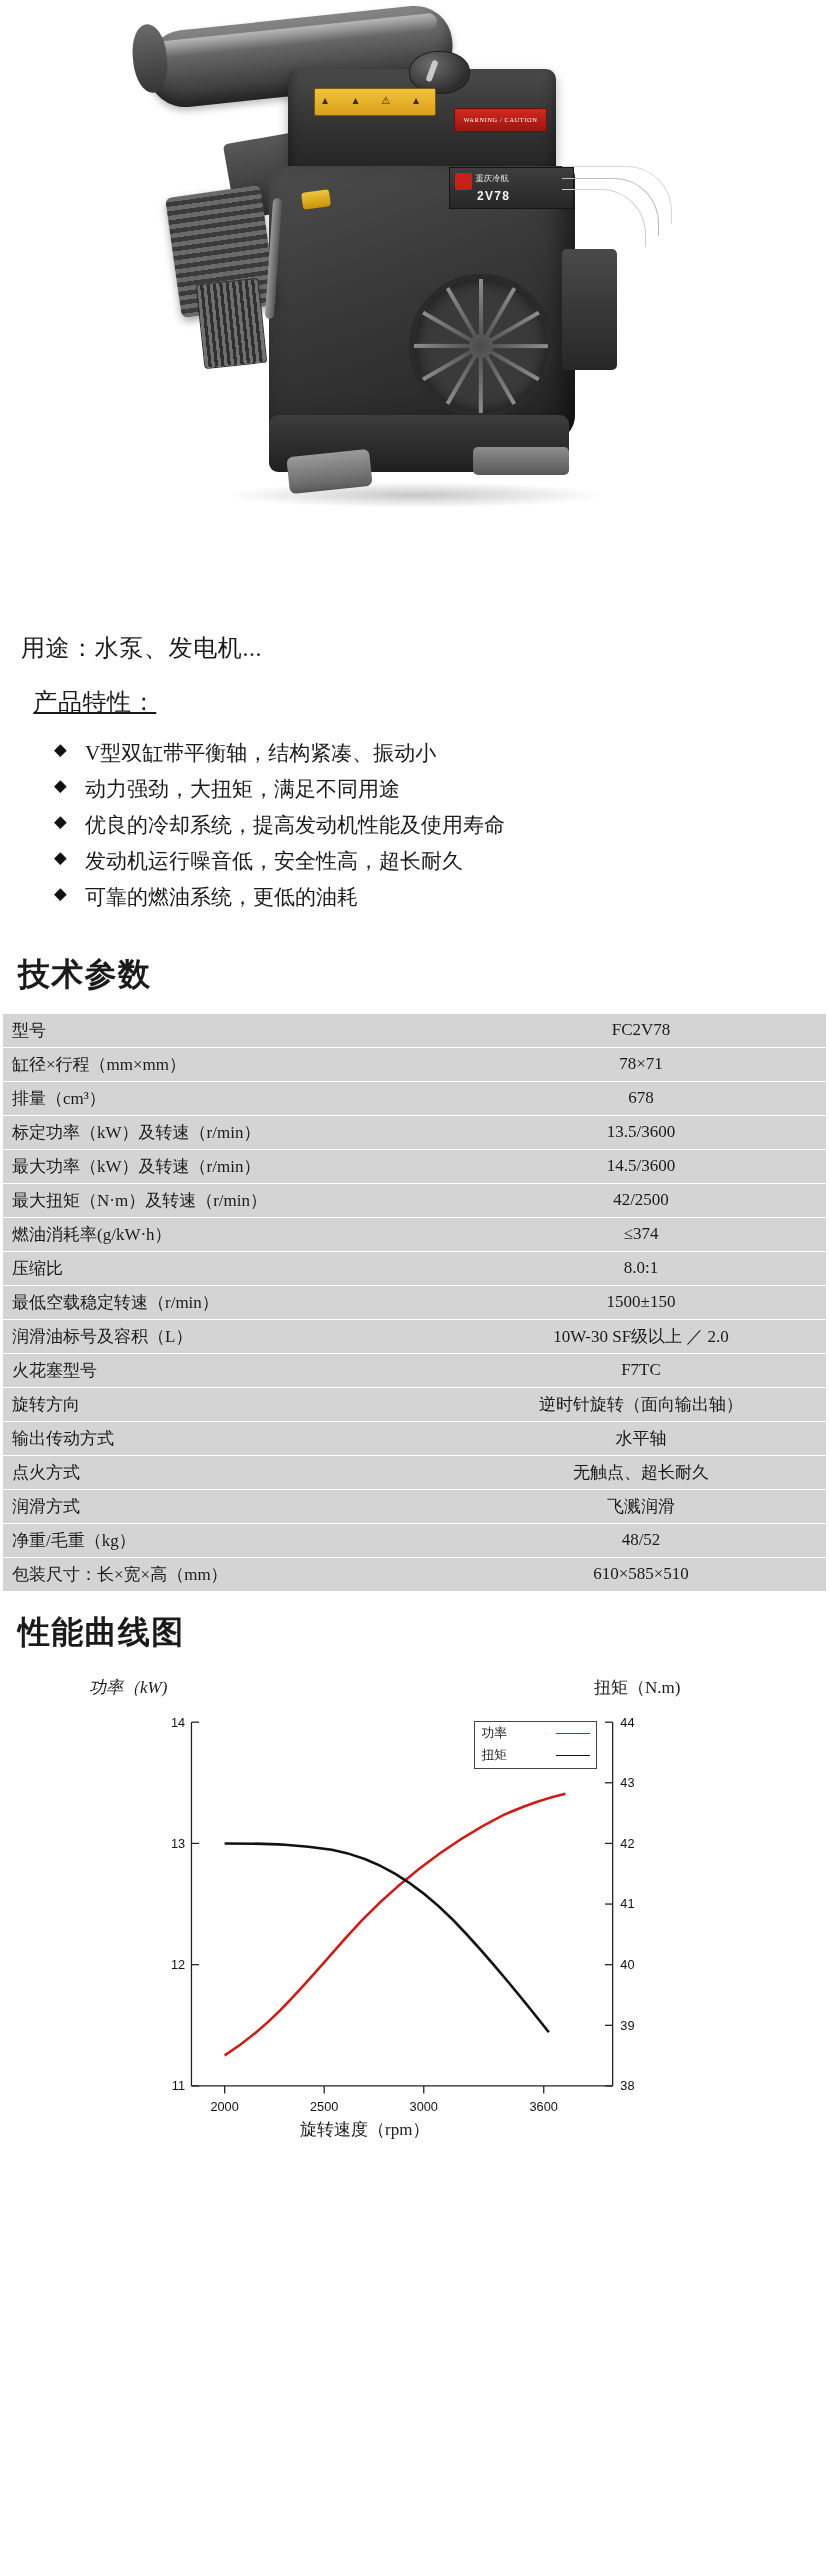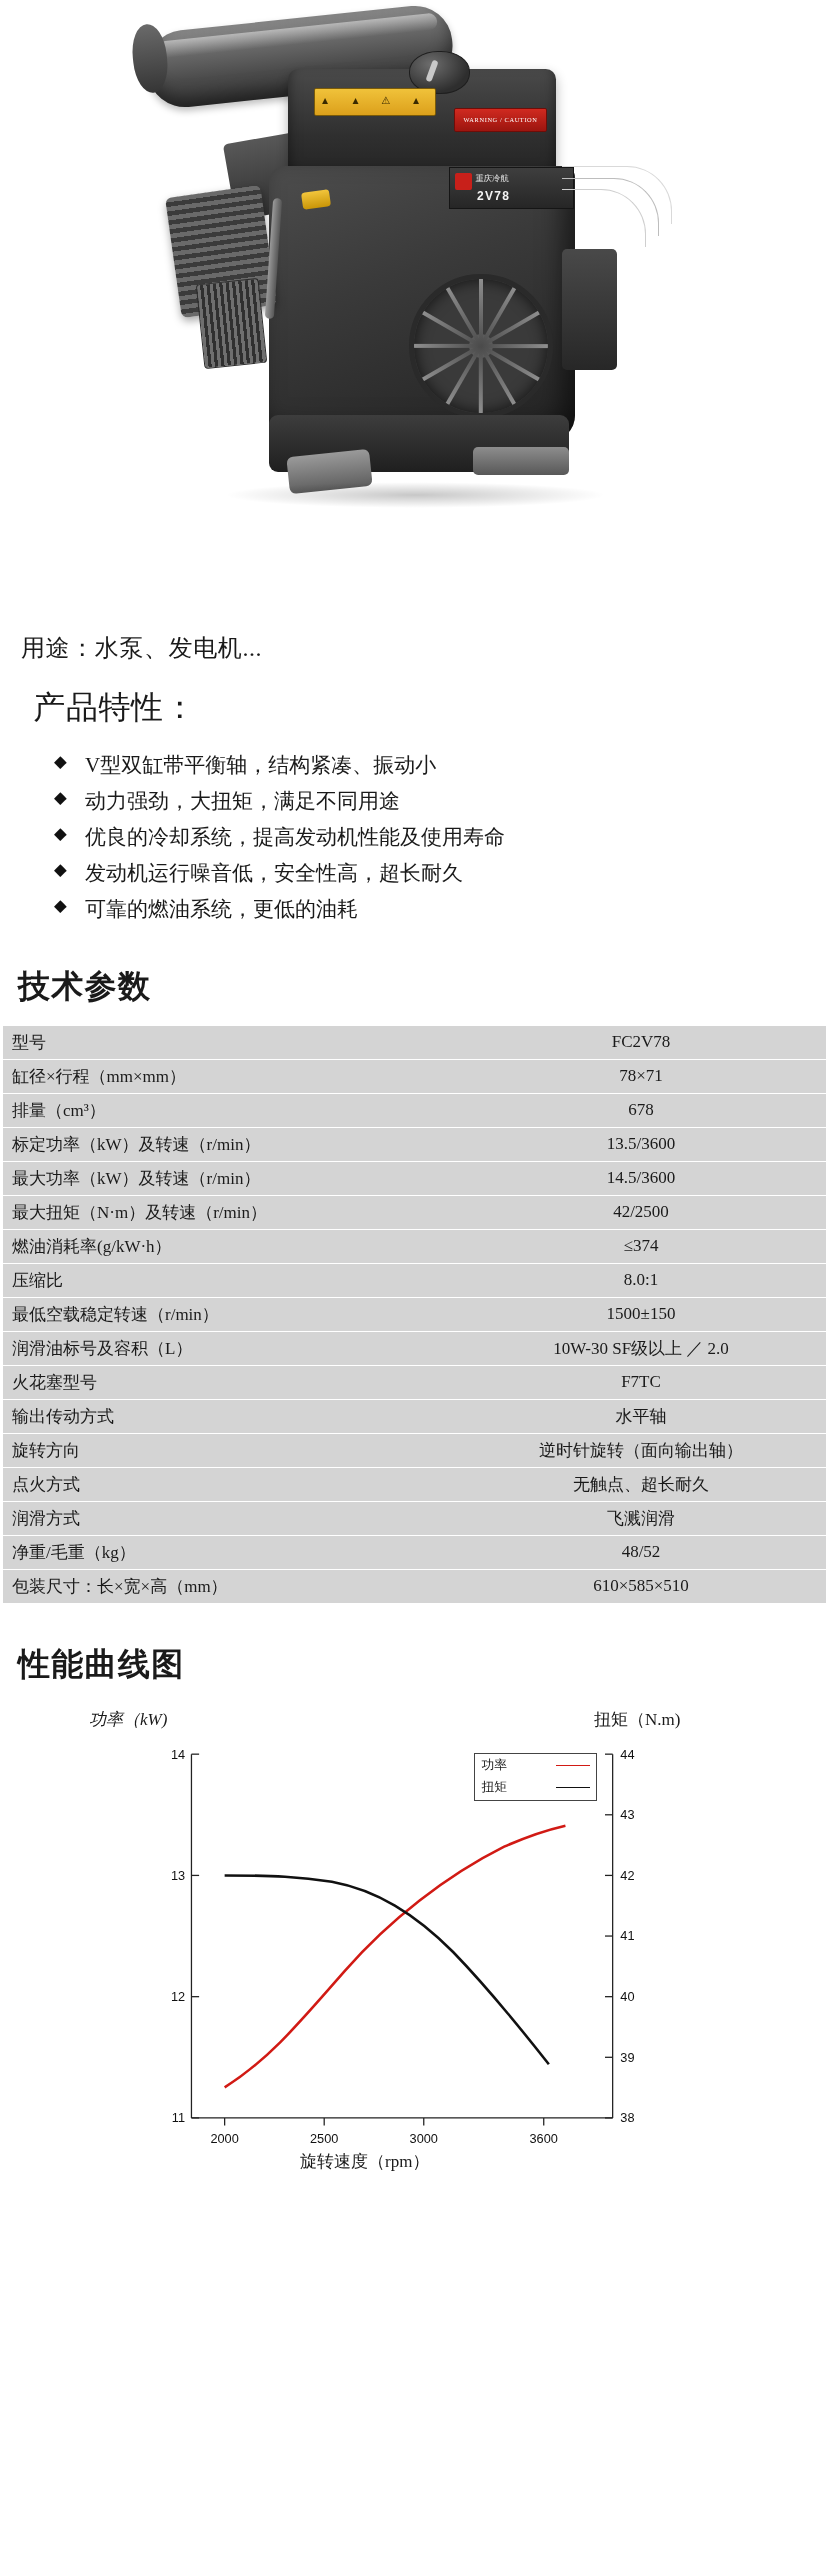--- a/index.html
+++ b/index.html
@@ -220,23 +220,24 @@
   }
 
   
   .section-pad { padding: 0 18px; }
   .use-line {
     font-size: 24px;
     margin: 0 0 22px 3px;
     letter-spacing: 0.6px;
   }
   .feat-title {
-    font-size: 32px;
+    font-size: 24px;
     margin: 0 0 16.6px 15.3px;
     letter-spacing: 0.6px;
+    text-decoration: underline;
   }
   ul.features {
     list-style: none;
     margin: 0 0 38px 0;
     padding: 0 0 0 36px;
   }
   ul.features li {
     font-size: 21px;
     line-height: 1.72;
     position: relative;
@@ -256,21 +257,21 @@
     font-weight: bold;
     margin: 14px 0 16.6px 18px;
     letter-spacing: 1.3px;
     font-family: "Liberation Serif", serif;
   }
 
   
   table.spec {
     border-collapse: collapse;
     width: 788px;
-    margin: 0 auto 40px auto;
+    margin: 0 auto 20px auto;
     table-layout: fixed;
   }
   table.spec td {
     height: 33px;
     font-size: 17px;
     padding: 0 9px;
     border-bottom: 1.3px solid #ffffff;
   }
   table.spec td.k {
     width: 435px;
@@ -455,26 +456,26 @@
       </tr>
       <tr>
         <td class="k">润滑油标号及容积（L）</td>
         <td class="v">10W-30 SF级以上 ／ 2.0</td>
       </tr>
       <tr>
         <td class="k">火花塞型号</td>
         <td class="v">F7TC</td>
       </tr>
       <tr>
+        <td class="k">旋转方向</td>
+        <td class="v">逆时针旋转（面向输出轴）</td>
+      </tr>
+      <tr>
         <td class="k">输出传动方式</td>
         <td class="v">水平轴</td>
-      </tr>
-      <tr>
-        <td class="k">旋转方向</td>
-        <td class="v">逆时针旋转（面向输出轴）</td>
       </tr>
       <tr>
         <td class="k">点火方式</td>
         <td class="v">无触点、超长耐久</td>
       </tr>
       <tr>
         <td class="k">润滑方式</td>
         <td class="v">飞溅润滑</td>
       </tr>
       <tr>

